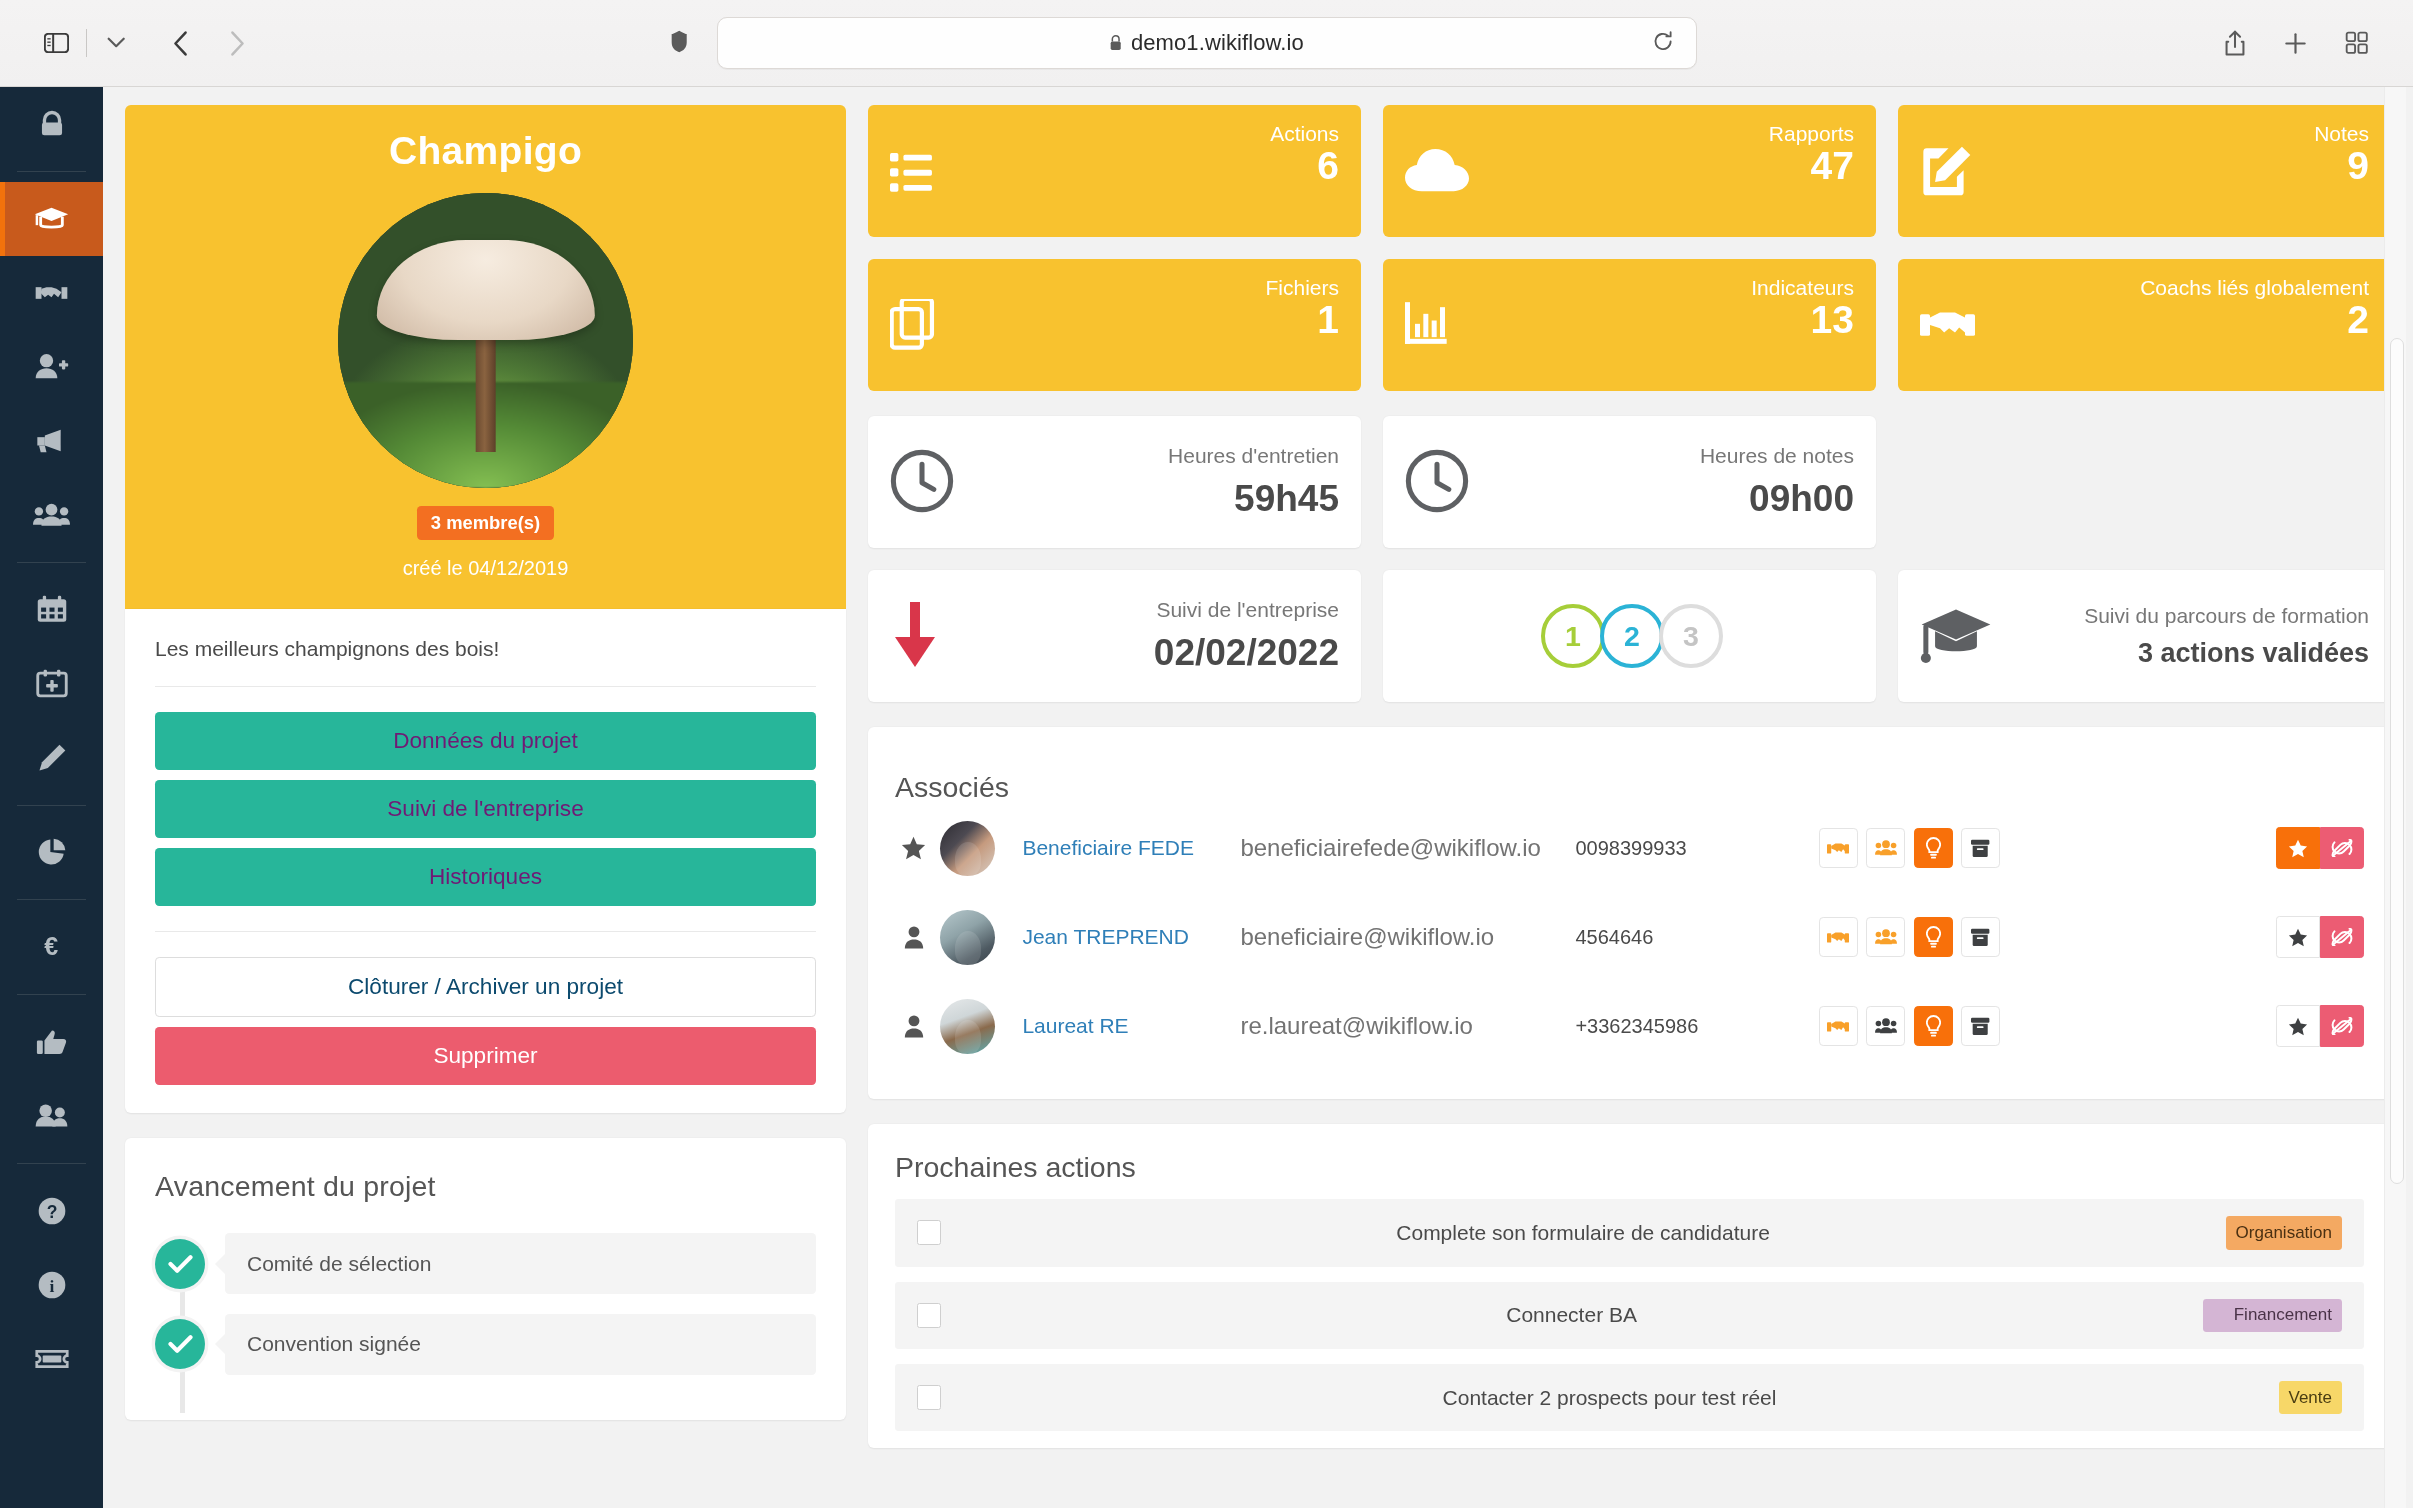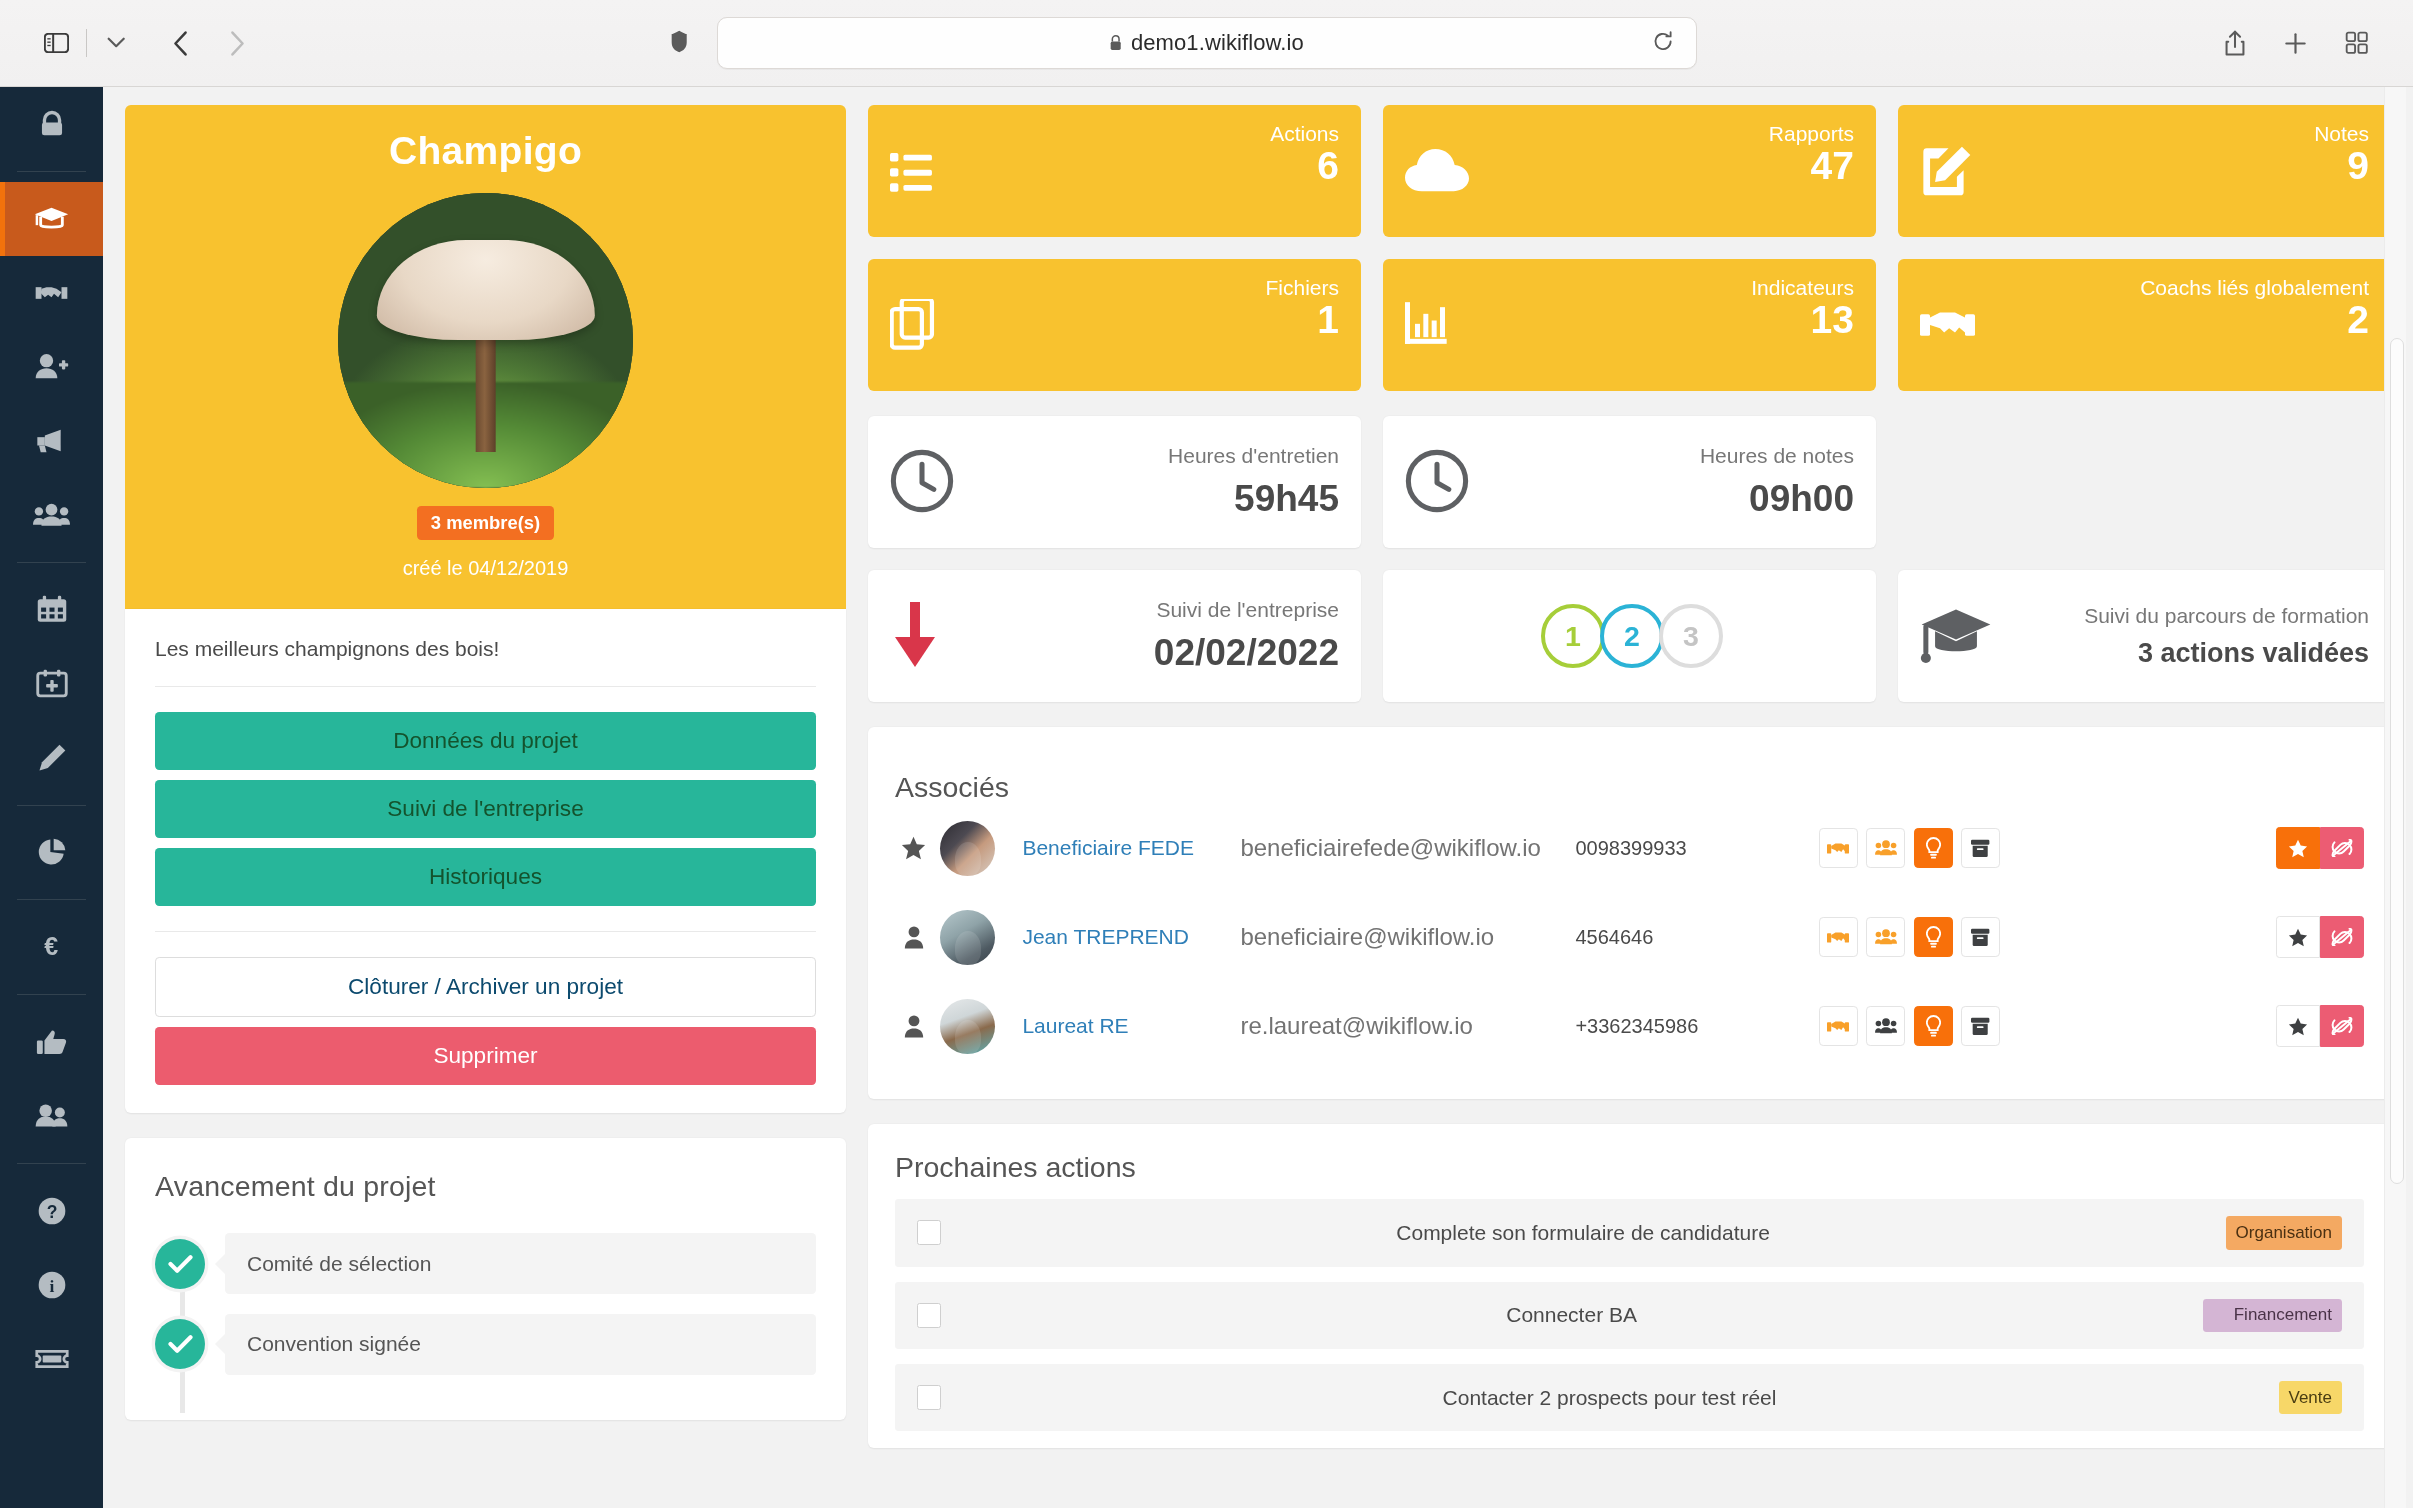--- a/index.html
+++ b/index.html
@@ -166,21 +166,21 @@
   .btn-block {
     display: block; width: 100%;
     border: none; border-radius: 4.2px;
     font-size: 22.6px;
     padding: 16px 0;
     margin-bottom: 10px;
     cursor: pointer;
     font-family: inherit;
     text-align: center;
   }
-  .btn-teal { background: #27b69a; color: #14532d; }
+  .btn-teal { background: #27b69a; color: #701a75; }
   .btn-outline { background: #fff; color: #0c4a6e; border: 0.8px solid #ddd; }
   .btn-danger { background: #ec5c6e; color: #fff; }
 
   
   #avancement-card { margin-top: 25px; padding: 32px 30px 25px 30px; }
   .section-title { font-size: 28.5px; color: #555; font-weight: normal; letter-spacing: 0.2px; }
   #steps { margin-top: 30px; position: relative; }
   .step-row { display: flex; align-items: center; margin-bottom: 20px; position: relative; }
   .step-line {
     position: absolute; left: 25px; top: 47px; width: 5px; height: 52px; background: #e8e8e8;

